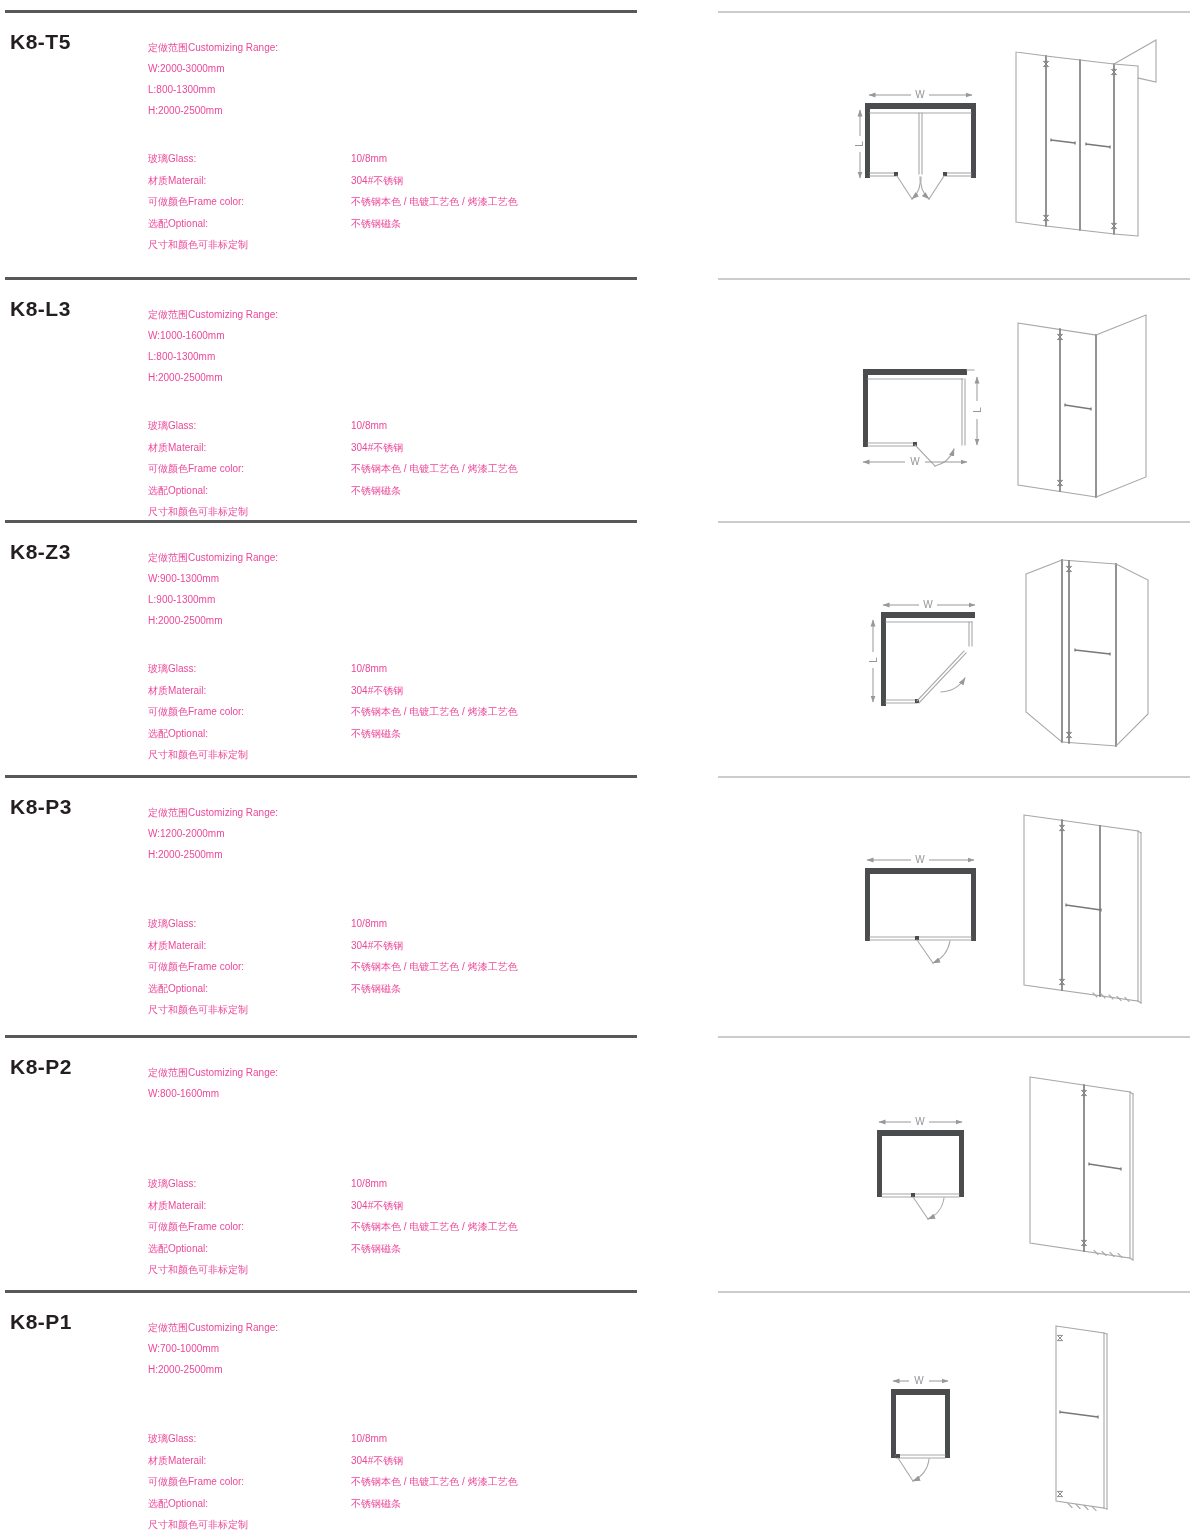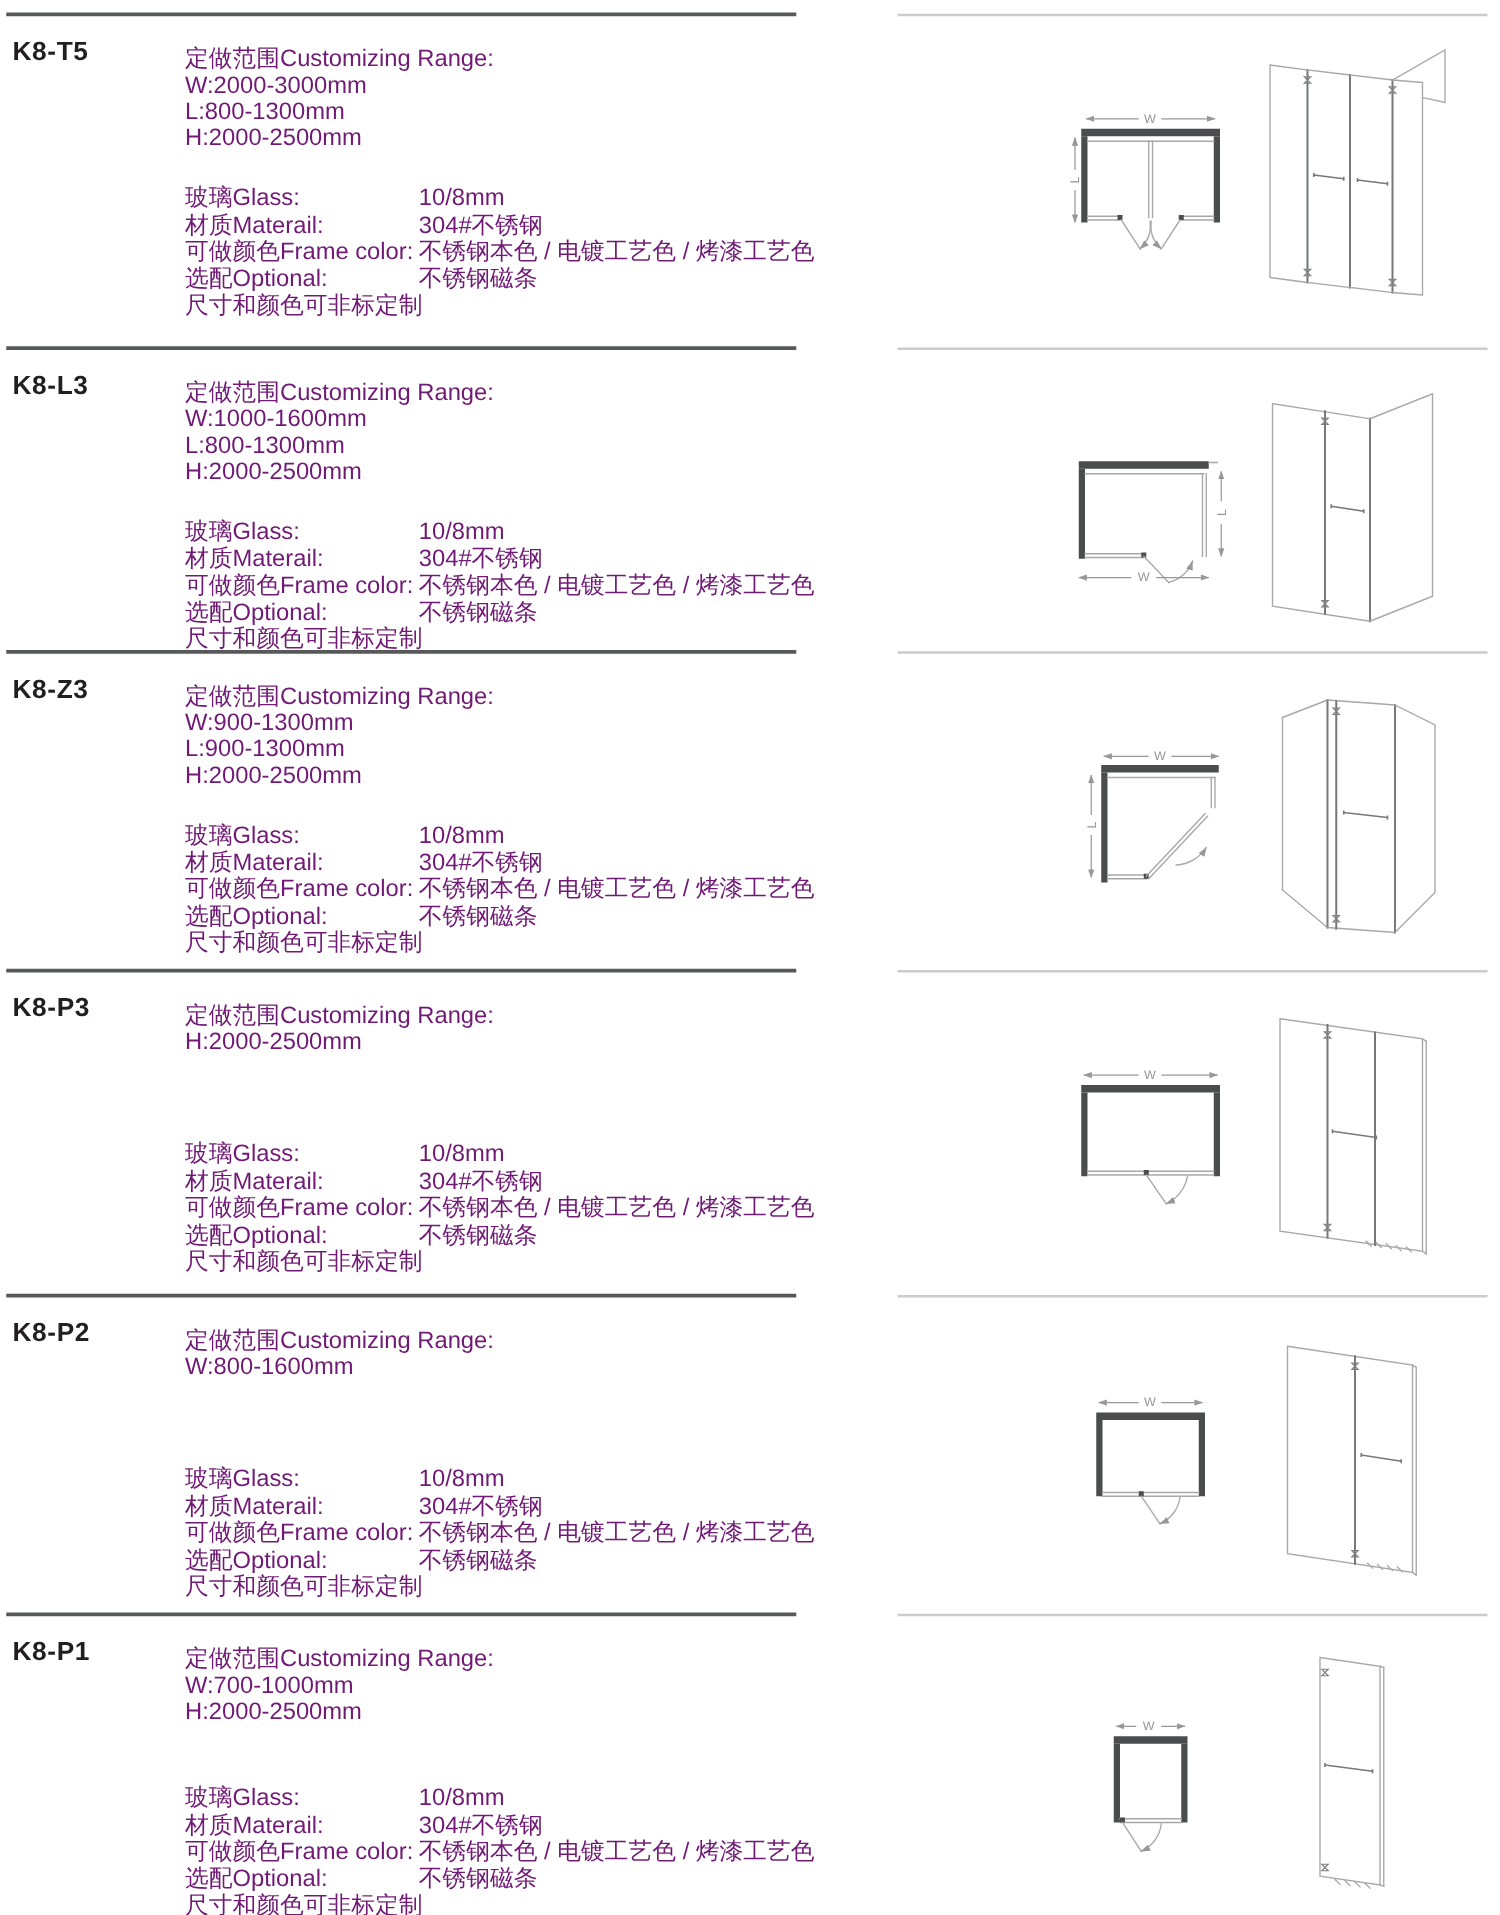--- a/index.html
+++ b/index.html
@@ -2,23 +2,23 @@
 <html><head>
 <meta charset="utf-8">
 <style>
   html,body{margin:0;padding:0;background:#fff;}
   body{font-family:"Liberation Sans","DejaVu Sans",sans-serif;}
   .page{position:relative;width:1200px;height:1532px;margin:0 auto;background:#fff;overflow:hidden;}
   .sec{position:absolute;left:0;width:1200px;}
   .rule-dark{position:absolute;top:0;left:5px;width:632px;height:3px;background:#57585a;}
   .rule-light{position:absolute;top:1px;left:718px;width:472px;height:2px;background:#cbcccb;}
   .model{position:absolute;left:10px;top:20px;margin:0;font-size:21px;font-weight:bold;color:#231f20;letter-spacing:.5px;}
-  .info{position:absolute;left:148px;top:27px;width:520px;color:#701a75;font-size:19px;line-height:21px;}
+  .info{position:absolute;left:148px;top:27px;width:520px;color:#ec4899;font-size:10px;line-height:21px;}
   .range{height:111px;}
-  .spec-row{display:flex;line-height:21.5px;}
+  .spec-row{display:flex;line-height:21.5px;gap:16px;}
   .spec-label{width:187px;flex:none;}
   .spec-value{flex:1;}
   .note{line-height:21.5px;}
   svg.plan{position:absolute;left:853px;top:76px;}
   svg.iso{position:absolute;left:998px;top:10px;}
   .wall{fill:#4b4c4e;stroke:none;}
   .ln{stroke:#a8a8aa;stroke-width:1.1;fill:none;stroke-linecap:square;}
   .frame{stroke:#77787a;stroke-width:1.6;fill:none;stroke-linecap:square;}
   .dim{stroke:#98989a;stroke-width:1;fill:none;}
   .dtx{font-size:10px;fill:#95959a;}
@@ -231,20 +231,21 @@
     </svg>
   </section>
 
   <section class="sec" style="top:775px;height:260px">
     <div class="rule-dark"></div>
     <div class="rule-light"></div>
     <h2 class="model">K8-P3</h2>
     <div class="info">
       <div class="range">
         <div>定做范围Customizing Range:</div>
+        <div>W:1200-2000mm</div>
         <div>H:2000-2500mm</div>
       </div>
       <div class="spec-row">
           <div class="spec-label">玻璃Glass:</div>
           <div class="spec-value">10/8mm</div>
         </div>
       <div class="spec-row">
           <div class="spec-label">材质Materail:</div>
           <div class="spec-value">304#不锈钢</div>
         </div>

